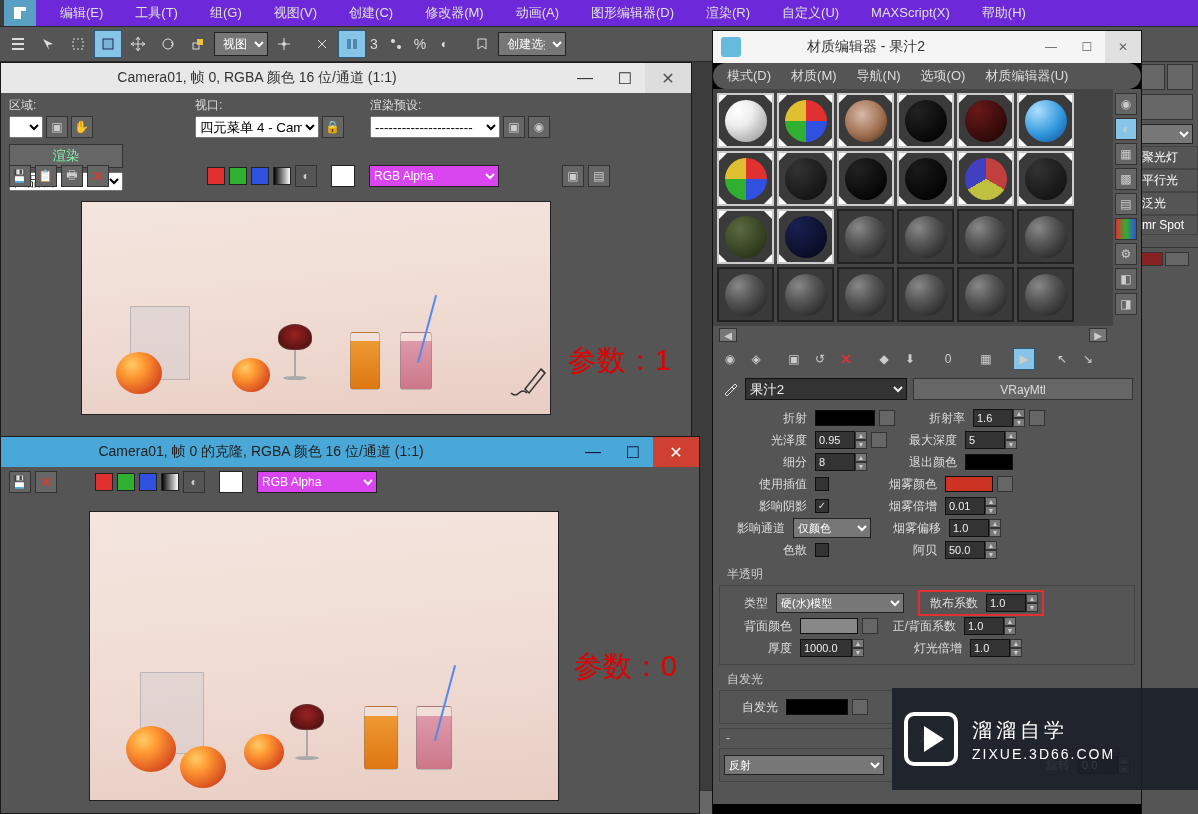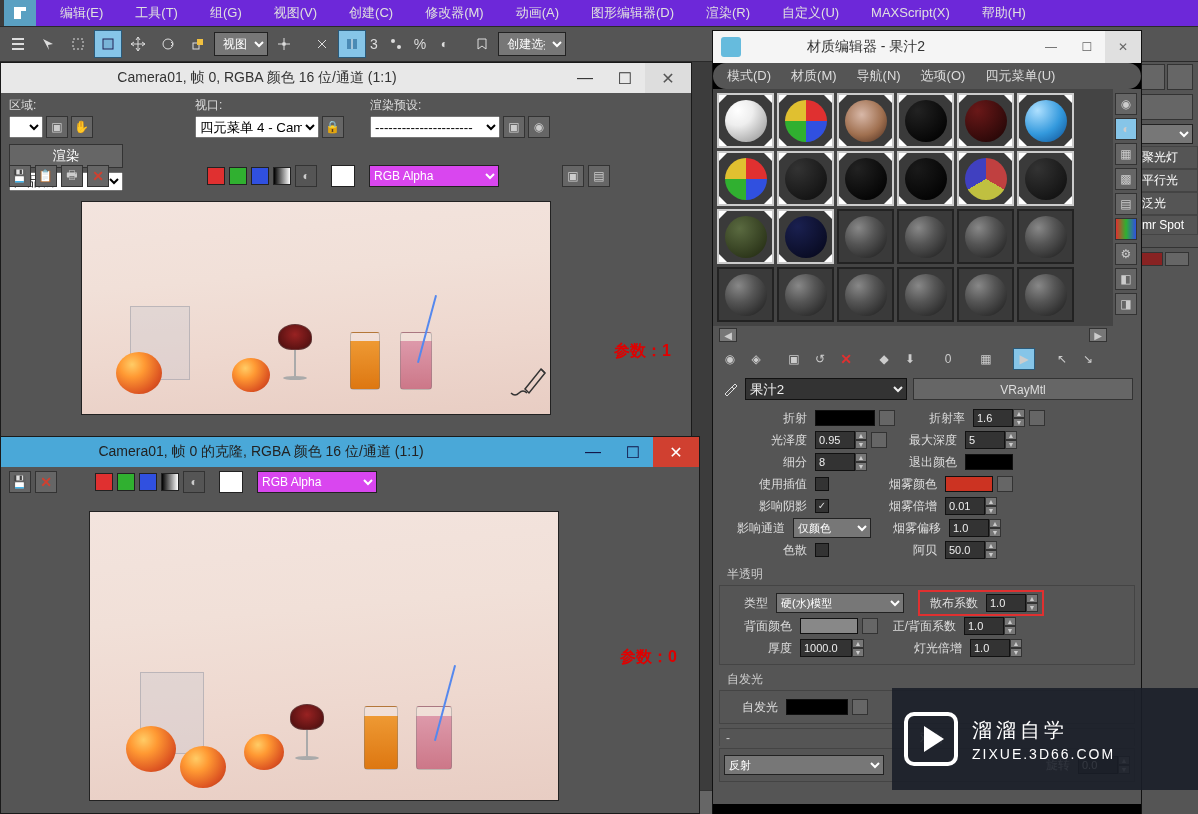--- a/index.html
+++ b/index.html
@@ -67,21 +67,21 @@
     background: #555; padding: 10px 80px 10px 80px;
   }
   .render-win .viewport-inner {
     background: linear-gradient(180deg, #f0ddd6 0%, #e9d4cb 50%, #e2c7bc 100%);
     width: 470px; height: 214px; position: relative; border: 1px solid #222;
   }
   .render-img {
     position: absolute; inset:0;
     background: linear-gradient(175deg,#f3e4de 0%, #f1e0d8 35%, #eed8cf 65%, #e8cdc3 100%);
   }
-  .annot { position:absolute; color:#e00000; font-size:16px; font-weight:700; }
+  .annot { position:absolute; color:#e00000; font-size:29px; font-weight:400; }
   .apple { position:absolute; width:46px; height:42px; border-radius:50%;
     background: radial-gradient(circle at 35% 30%, #ffcc66 0%, #ff9933 30%, #dd5522 70%, #aa3311 100%);
   }
   .glass-pane { position:absolute; width:60px; height:74px;
     background: rgba(200,200,210,0.35); border:1px solid rgba(150,150,160,0.5);
   }
   .wineglass { position:absolute; width:34px; height:66px; }
   .wineglass .bowl { width:34px;height:26px;border-radius:50% 50% 40% 40%;
     background: radial-gradient(ellipse at 50% 40%, #992222 0%, #551111 80%);
     border:1px solid rgba(100,100,100,0.4);}
@@ -358,21 +358,21 @@
     <div style="display:flex;flex-direction:column;gap:2px;">
       <span class="lbl">渲染预设:</span>
       <div style="display:flex;gap:3px;">
         <select style="width:130px"><option>----------------------</option></select>
         <div class="icon-btn-sm">▣</div>
         <div class="icon-btn-sm">◉</div>
       </div>
     </div>
     <div style="width:24px"></div>
     <div style="display:flex;flex-direction:column;gap:4px;align-items:stretch;">
-      <button style="width:114px;height:24px;background:#666;color:#ffffff;border:1px solid #333;">渲染</button>
+      <button style="width:114px;height:24px;background:#666;color:#86efac;border:1px solid #333;">渲染</button>
       <select style="width:114px"><option>产品级</option></select>
     </div>
   </div>
   <div class="ctrl-row2">
     <div class="icon-btn-sm">💾</div>
     <div class="icon-btn-sm">📋</div>
     <div class="icon-btn-sm">🖶</div>
     <div class="icon-btn-sm">
         <span class="icon-x">✕</span>
       </div>
@@ -469,21 +469,21 @@
     <span class="ttitle">材质编辑器 - 果汁2</span>
     <div class="wbtn">—</div>
     <div class="wbtn">☐</div>
     <div class="wbtn close2">✕</div>
   </div>
   <div class="menubar2">
     <div class="mi">模式(D)</div>
     <div class="mi">材质(M)</div>
     <div class="mi">导航(N)</div>
     <div class="mi">选项(O)</div>
-    <div class="mi">四元菜单(U)</div>
+    <div class="mi">材质编辑器(U)</div>
   </div>
 
   <div style="display:flex;">
     <div style="flex:1;">
       <div class="mat-samples">
 
         <div class="mat-slot assigned">
             <div class="ball" style="background:radial-gradient(circle at 30% 25%,#fff 0%,#eee 35%,#aaa 80%)"></div>
             <div class="tri tl"></div>
             <div class="tri tr"></div>

